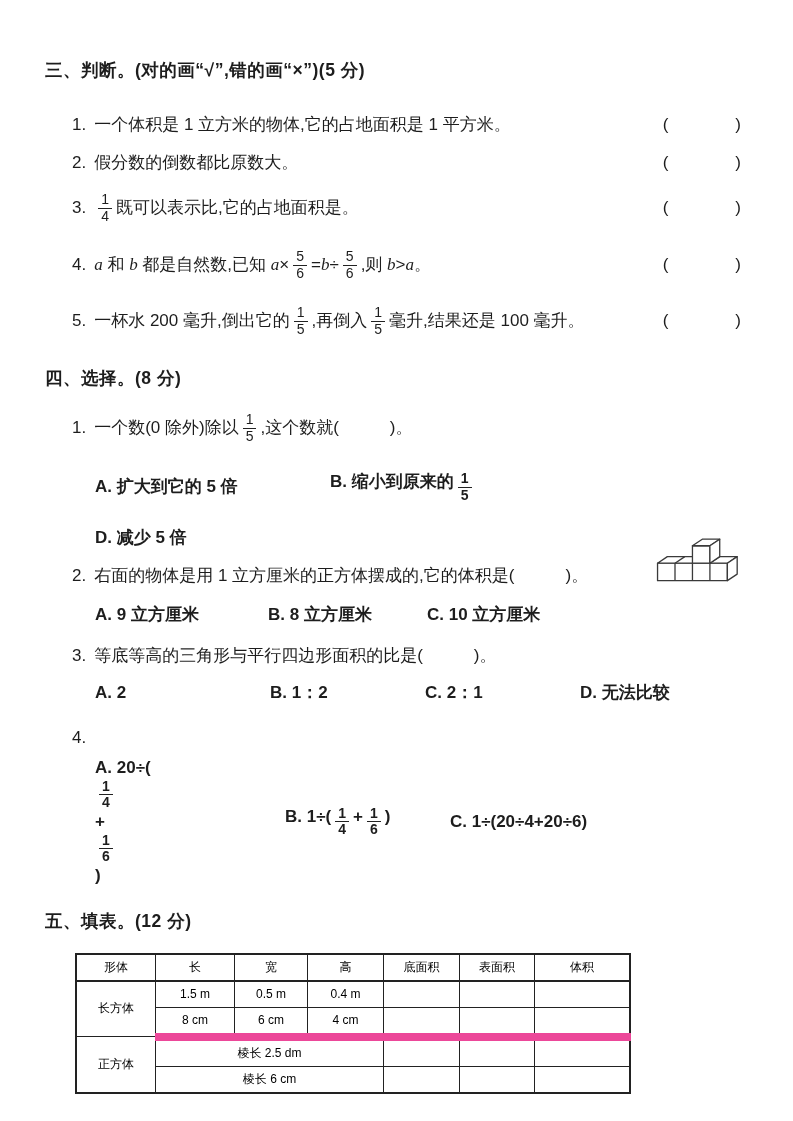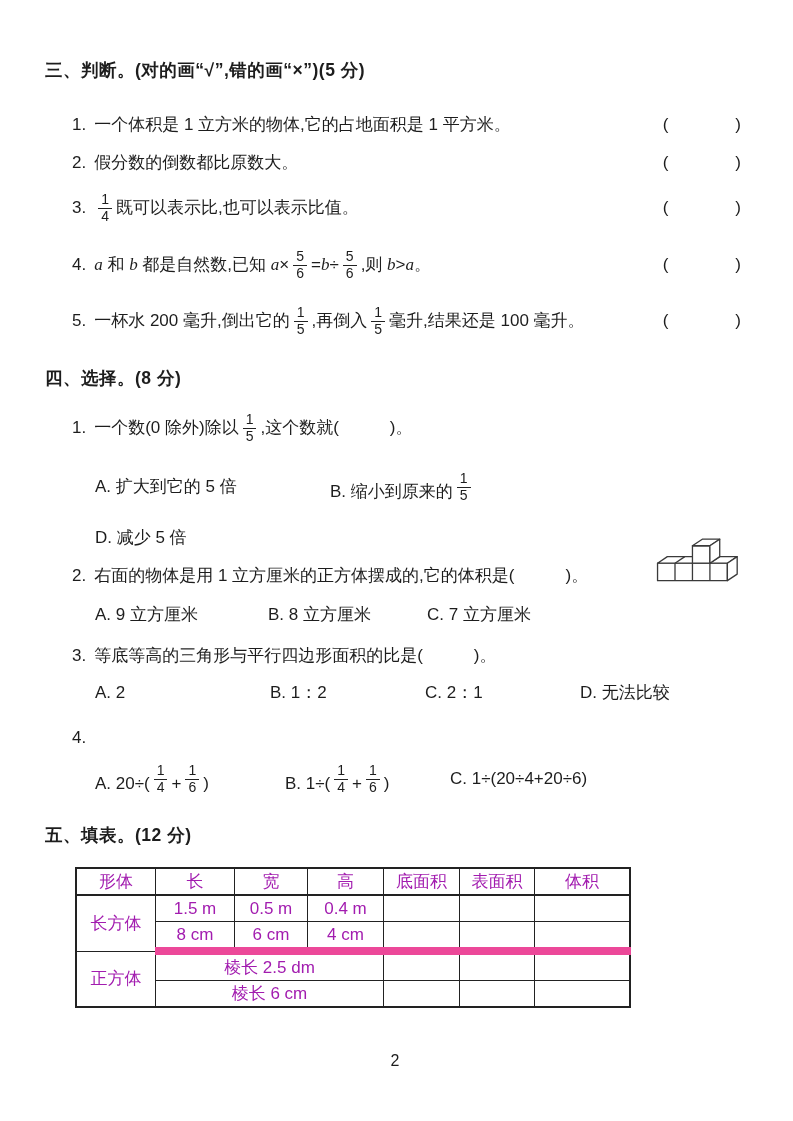--- a/index.html
+++ b/index.html
@@ -23,21 +23,21 @@
     align-items: center;
   }
   .line {
     display: flex;
     align-items: center;
     font-size: 17px;
     line-height: 22px;
     white-space: pre;
   }
   .indent1 { padding-left: 27px; }
-  .indent2 { padding-left: 50px; }
+  .indent2 { padding-left: 50px; font-weight: bold; }
   .num { margin-right: 8px; }
   .ans { margin-left: auto; letter-spacing: 4px; }
   .fr-line { min-height: 44px; }
 
   .frac {
     display: inline-flex;
     flex-direction: column;
     align-items: center;
     vertical-align: middle;
     line-height: 1.1;
@@ -48,38 +48,38 @@
   .frac .fn, .frac .fd { padding: 0 3px; }
 
   .var { font-style: italic; font-family: "Liberation Serif", serif; }
 
   .optA-w235 { display:inline-block; min-width:235px; }
   .optA-w173 { display:inline-block; min-width:173px; }
   .optB-w159 { display:inline-block; min-width:159px; }
   .optA-w175 { display:inline-block; min-width:175px; }
   .optB-w155 { display:inline-block; min-width:155px; }
   .optC-w155 { display:inline-block; min-width:155px; }
-  .opt-group { display:flex; align-items:flex-end; }
-  .gw190 { min-width:190px; }
+  .opt-group { display:flex; align-items:flex-start; }
+  .gw190 { min-width:190px;flex-direction:column; }
   .gw165 { min-width:165px; }
 
   .cube-fig {
     position: absolute;
     right: 46px;
     top: 531px;
     width: 96px;
     height: 60px;
   }
 
   table.fill-table {
     border-collapse: collapse;
     margin-left: 30px;
     margin-top: 20px;
-    font-size: 17px;
-    color: #a21caf;
+    font-size: 12px;
+    color: #000000;
   }
   table.fill-table th, table.fill-table td {
     border: 1.4px solid #222;
     height: 25px;
     padding: 0 4px;
     text-align: center;
     font-weight: normal;
     vertical-align: middle;
   }
   table.fill-table { border: 2.2px solid #222; }
@@ -114,21 +114,21 @@
 
     <div class="line indent1 mt16">
       <span class="num">2.</span>
       <span>假分数的倒数都比原数大。</span>
       <span class="ans">(　　　)</span>
     </div>
 
     <div class="line indent1 fr-line mt12">
       <span class="num">3.</span>
       <span class="frac"><span class="fn">1</span><span class="fd">4</span></span>
-      <span>既可以表示比,也可以表示比值。</span>
+      <span>既可以表示比,它的占地面积是。</span>
       <span class="ans">(　　　)</span>
     </div>
 
     <div class="line indent1 fr-line mt13">
       <span class="num">4.</span>
       <span class="var">a</span><span> 和 </span><span class="var">b</span><span> 都是自然数,已知 </span><span class="var">a</span><span>×</span>
       <span class="frac"><span class="fn">5</span><span class="fd">6</span></span>
       <span>=</span><span class="var">b</span><span>÷</span>
       <span class="frac"><span class="fn">5</span><span class="fd">6</span></span>
       <span>,则 </span><span class="var">b</span><span>&gt;</span><span class="var">a</span><span>。</span>
@@ -167,21 +167,21 @@
     </div>
 
     <div class="line indent1 mt16">
       <span class="num">2.</span>
       <span>右面的物体是用 1 立方厘米的正方体摆成的,它的体积是(　　　)。</span>
     </div>
 
     <div class="line indent2 mt17">
       <span class="optA-w173">A. 9 立方厘米</span>
       <span class="optB-w159">B. 8 立方厘米</span>
-      <span>C. 7 立方厘米</span>
+      <span>C. 10 立方厘米</span>
     </div>
 
     <div class="line indent1 mt19">
       <span class="num">3.</span>
       <span>等底等高的三角形与平行四边形面积的比是(　　　)。</span>
     </div>
 
     <div class="line indent2 mt15">
       <span class="optA-w175">A. 2</span>
       <span class="optB-w155">B. 1：2</span>

